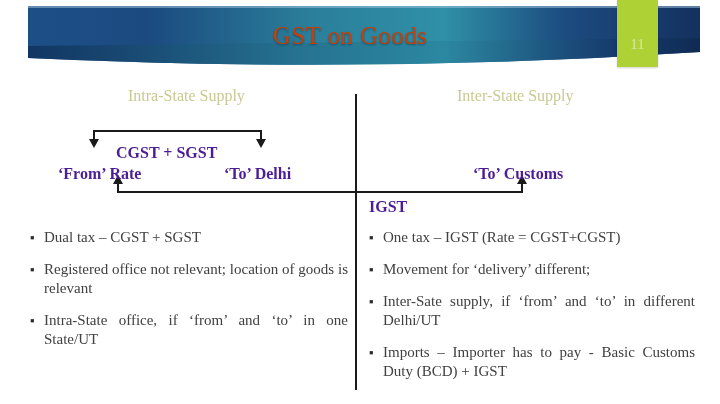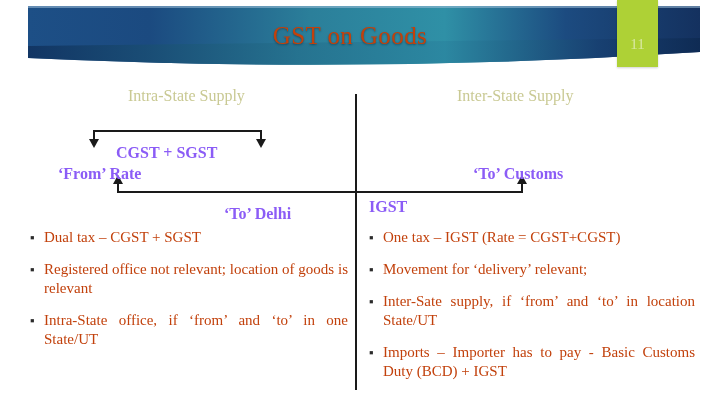--- a/index.html
+++ b/index.html
@@ -130,27 +130,27 @@
   #arrow-from-up-stem   { left: 117px; top: 183px; }
   #arrow-from-up        { left: 113px; top: 175px; }
   #arrow-haryana-up-stem{ left: 521px; top: 183px; }
   #arrow-haryana-up     { left: 517px; top: 175px; }
 
   
   .diagram-label {
     position: absolute;
     font-weight: bold;
     font-size: 16px;
-    color: #8b5cf6;
+    color: #4c1d95;
     font-family: "Liberation Serif", "DejaVu Serif", serif;
     white-space: nowrap;
   }
   #label-cgst-sgst { left: 116px; top: 144px; }
   #label-from-delhi { left: 58px;  top: 165px; }
-  #label-to-delhi   { left: 224px; top: 165px; margin-top: 40px; }
+  #label-to-delhi   { left: 224px; top: 165px; }
   #label-to-haryana { left: 473px; top: 165px; }
   #label-igst       { left: 369px; top: 198px; }
 
   
   .bullet-column {
     position: absolute;
     top: 228px;
   }
   #left-column  { left: 30px;  width: 318px; }
   #right-column { left: 369px; width: 326px; }
@@ -165,21 +165,21 @@
     width: 14px;
     color: #2b2b2b;
     font-size: 13px;
     line-height: 19px;
     font-family: "Liberation Serif", "DejaVu Serif", serif;
   }
   .bullet-text {
     flex: 1 1 auto;
     font-size: 15px;
     line-height: 19px;
-    color: #c2410c;
+    color: #404040;
     text-align: justify;
     font-family: "Liberation Serif", "DejaVu Serif", serif;
   }
   .bullet-text.nojustify { text-align: left; }
 </style>
 </head>
 <body>
 
 <div id="slide-header">
   <svg class="banner-svg" width="720" height="72" viewBox="0 0 720 72">
@@ -253,23 +253,23 @@
   </div>
 </div>
 
 <div class="bullet-column" id="right-column">
   <div class="bullet-item">
     <span class="bullet-marker">▪</span>
     <span class="bullet-text">One tax – IGST (Rate = CGST+CGST)</span>
   </div>
   <div class="bullet-item">
     <span class="bullet-marker">▪</span>
-    <span class="bullet-text nojustify">Movement for ‘delivery’ relevant;</span>
-  </div>
-  <div class="bullet-item">
-    <span class="bullet-marker">▪</span>
-    <span class="bullet-text">Inter-Sate supply, if ‘from’ and ‘to’ in location State/UT</span>
+    <span class="bullet-text nojustify">Movement for ‘delivery’ different;</span>
+  </div>
+  <div class="bullet-item">
+    <span class="bullet-marker">▪</span>
+    <span class="bullet-text">Inter-Sate supply, if ‘from’ and ‘to’ in different Delhi/UT</span>
   </div>
   <div class="bullet-item">
     <span class="bullet-marker">▪</span>
     <span class="bullet-text">Imports – Importer has to pay - Basic Customs Duty (BCD) + IGST</span>
   </div>
 </div>
 
 </body></html>

